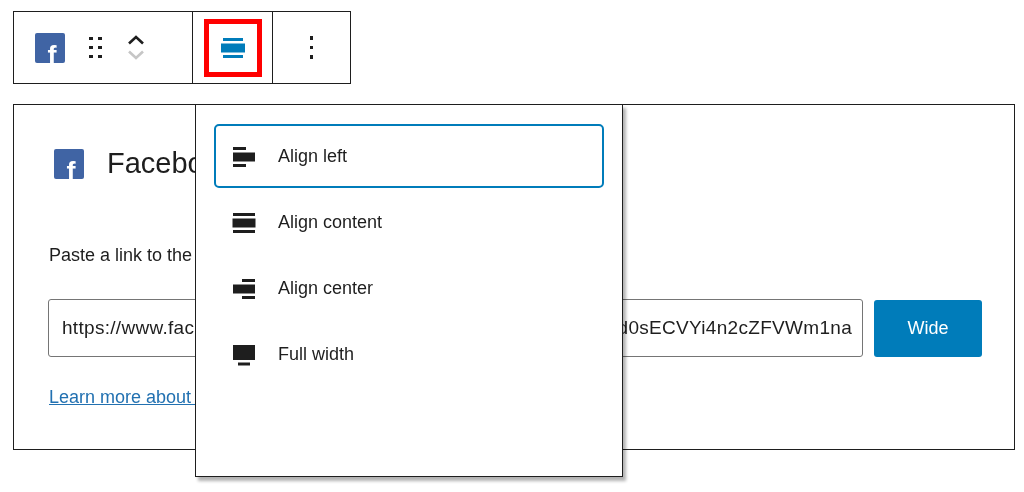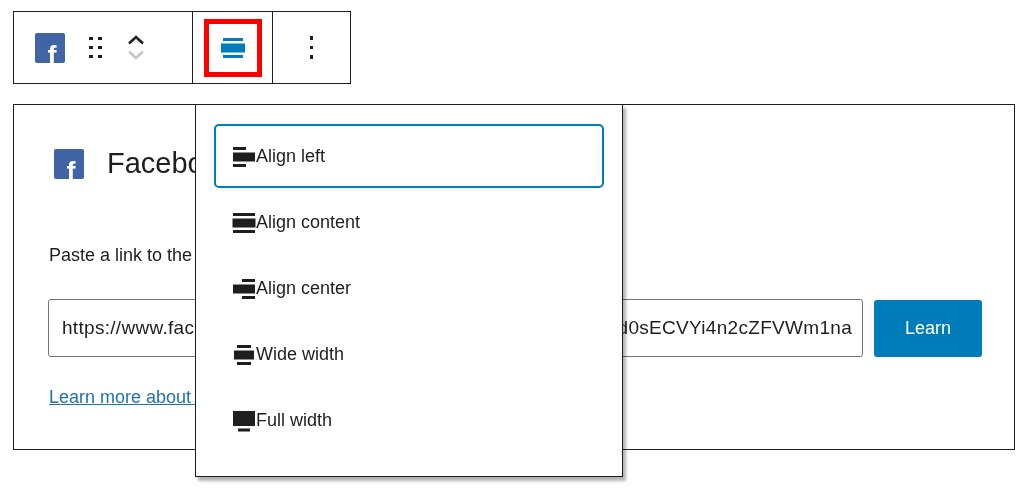--- a/index.html
+++ b/index.html
@@ -54,21 +54,21 @@
              font-size:18px;font-weight:500;font-family:inherit;cursor:pointer;}
   .learn-link{position:absolute;left:35px;top:282px;font-size:18px;color:#2271b1;
               text-decoration:underline;white-space:nowrap;}
 
   
   .menu{position:absolute;left:195px;top:104px;width:428px;height:373px;
         background:#fff;border:1.5px solid #1e1e1e;box-sizing:border-box;
         box-shadow:3px 4px 3px rgba(0,0,0,.3);padding:19px 18px;
         display:flex;flex-direction:column;}
   .menu-item{height:64px;margin-bottom:2px;display:flex;align-items:center;
-             padding-left:16px;border:2px solid transparent;
+             gap:22px;padding-left:16px;border:2px solid transparent;
              border-radius:5px;box-sizing:border-box;cursor:pointer;background:#fff;}
   .menu-item.selected{border-color:#007cba;}
   .menu-item .lbl{font-size:18px;color:#1e1e1e;}
   .menu-item svg{flex:0 0 24px;}
 </style>
 </head>
 <body>
 
 <div class="toolbar">
   <div class="tb-g1">
@@ -121,21 +121,21 @@
     <span class="fb-badge">
         <span>f</span>
       </span>
     <span class="card-title">Facebook</span>
   </div>
   <div class="card-desc">Paste a link to the content you want to display on your site.</div>
   <div class="url-input">
     <span class="u-start">https://www.facebook.com/permalink.php?</span>
     <span class="u-end">d0sECVYi4n2cZFVWm1na</span>
   </div>
-  <button class="embed-btn">Learn</button>
+  <button class="embed-btn">Wide</button>
   <a class="learn-link" href="#">Learn more about embeds</a>
 </div>
 
 <div class="menu">
 
   <div class="menu-item selected">
     <svg width="24" height="24" viewBox="0 0 24 24">
       <rect x="1" y="3" width="13" height="3" fill="#1e1e1e"></rect>
       <rect x="1" y="8.5" width="22" height="9" fill="#1e1e1e"></rect>
       <rect x="1" y="20" width="13" height="3" fill="#1e1e1e"></rect>
@@ -154,28 +154,20 @@
 
   <div class="menu-item">
     <svg width="24" height="24" viewBox="0 0 24 24">
       <rect x="10" y="3" width="13" height="3" fill="#1e1e1e"></rect>
       <rect x="1" y="8.5" width="22" height="9" fill="#1e1e1e"></rect>
       <rect x="10" y="20" width="13" height="3" fill="#1e1e1e"></rect>
     </svg>
     <span class="lbl">Align center</span>
   </div>
 
-  <div class="menu-item">
-    <svg width="24" height="24" viewBox="0 0 24 24">
-      <rect x="5" y="3" width="14" height="3" fill="#1e1e1e"></rect>
-      <rect x="2" y="8.5" width="20" height="9" fill="#1e1e1e"></rect>
-      <rect x="5" y="20" width="14" height="3" fill="#1e1e1e"></rect>
-    </svg>
-    <span class="lbl">Wide width</span>
-  </div>
 
   <div class="menu-item">
     <svg width="24" height="24" viewBox="0 0 24 24">
       <rect x="1" y="3" width="22" height="15" fill="#1e1e1e"></rect>
       <rect x="6" y="20.5" width="12" height="3" fill="#1e1e1e"></rect>
     </svg>
     <span class="lbl">Full width</span>
   </div>
 
 </div>

